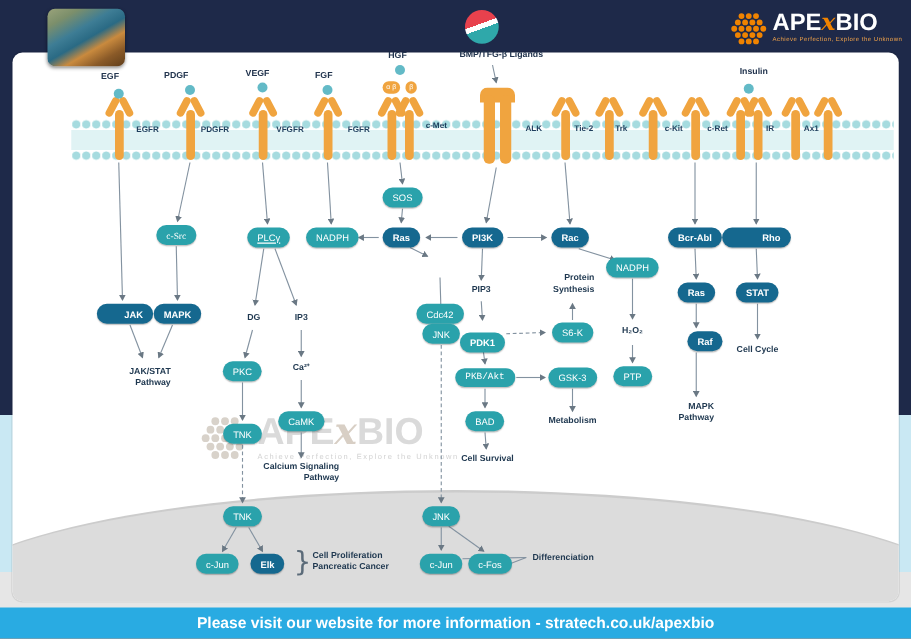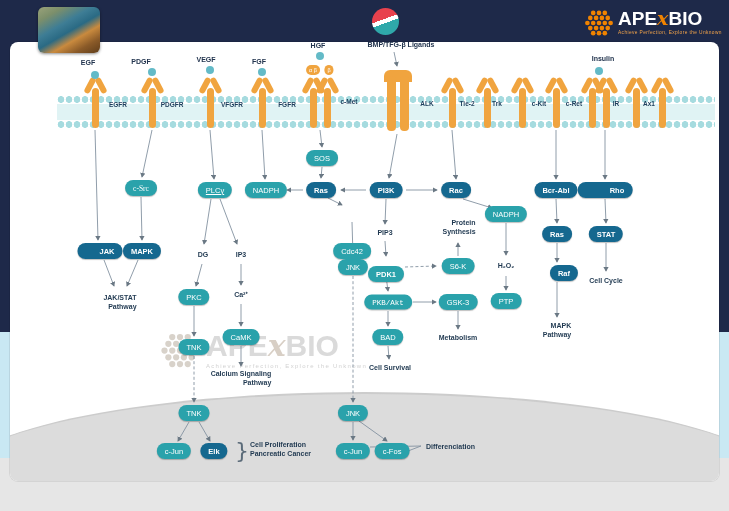--- a/index.html
+++ b/index.html
@@ -296,14 +296,17 @@
         <circle cx="9.8" cy="24.8" r="2.5" fill="currentColor"></circle>
         <circle cx="16" cy="24.8" r="2.5" fill="currentColor"></circle>
         <circle cx="22.200000000000003" cy="24.8" r="2.5" fill="currentColor"></circle>
       </svg>
     <div>
       <div class="apex-text"><span>APE</span><span class="apex-x">x</span><span>BIO</span></div>
       <div class="apex-tag">Achieve Perfection, Explore the Unknown</div>
     </div>
   </div>
 
+  <div class="footer">
+    <span>Please visit our website for more information - stratech.co.uk/apexbio</span>
+  </div>
 
 </div>
 
 </body></html>

